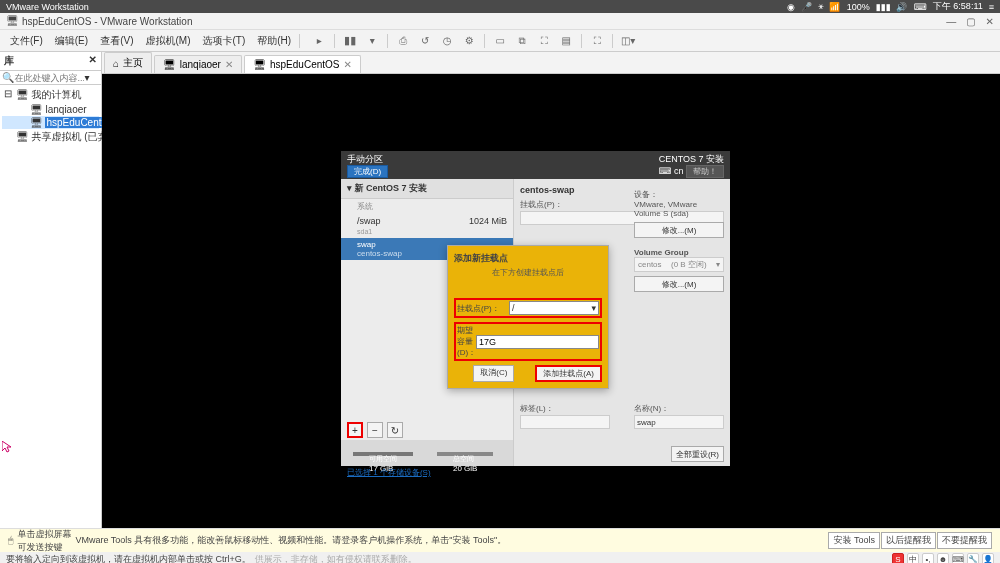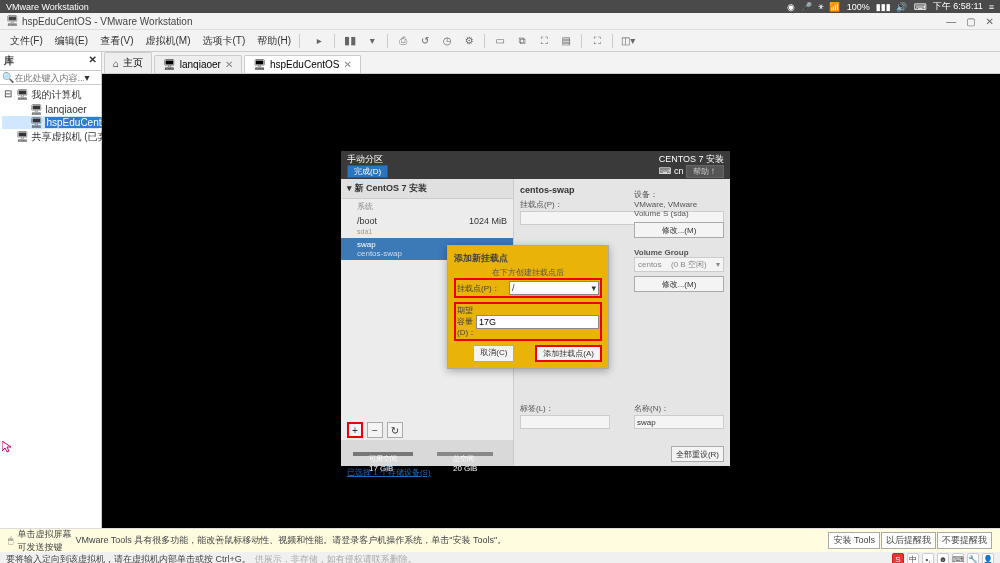--- a/index.html
+++ b/index.html
@@ -67,21 +67,21 @@
 .disk-box.alt { background: #888; }
 .link-blue { color: #1a6bc0; text-decoration: underline; font-size: 8px; }
 
 .field-label { color: #555; font-size: 8px; margin-top: 4px; }
 .ro-box { border: 1px solid #ccc; background: #f4f4f4; height: 14px; margin-top: 1px; }
 .vg-box { border:1px solid #ccc; background:#f4f4f4; padding:1px 3px; font-size:8px; color:#888; display:flex; justify-content:space-between; align-items:center; }
 
 
 .modal { position: absolute; left: 106px; top: 94px; width: 162px; background: #eab308; border: 1px solid #aaa; box-shadow: 0 2px 8px rgba(0,0,0,.3); padding: 6px; font-size: 9px; }
 .modal .ttl { font-weight: bold; color: #444; margin-bottom: 2px; }
-.modal .desc { color: #555; font-size: 8px; text-align: center; margin-bottom: 0; }
+.modal .desc { color: #555; font-size: 8px; text-align: center; margin-bottom: 20px; }
 .modal-row { display: flex; align-items: center; margin-bottom: 4px; border: 2px solid #e00; padding: 1px; }
 .modal-row label { width: 52px; font-size: 8px; color: #444; }
 .modal-row .combo, .modal-row input { flex: 1; border: 1px solid #888; height: 14px; font-size: 9px; padding: 0 2px; }
 .modal-row .combo { display:flex; justify-content:space-between; align-items:center; background:#fff; }
 .modal-btns { display: flex; justify-content: flex-end; gap: 21px; }
 .modal-btns .btn { border: 1px solid #aaa; padding: 1px 6px; font-size: 8px; background: #f4f4f4; }
 .modal-btns .btn.primary { border: 2px solid #e00; }
 
 
 .hint { height: 24px; background: #fffce0; border-top: 1px solid #ddd; display: flex; align-items: center; padding: 0 8px; font-size: 9px; color: #444; }
@@ -209,21 +209,21 @@
               <div>CENTOS 7 安装</div>
               <div><span>⌨</span> <span>cn</span> <span class="btn-grey">帮助！</span></div>
             </div>
           </div>
         </div>
         <div class="inst-body">
           <div class="inst-left">
             <div class="part-head"><span class="tw">▾</span><span>新 CentOS 7 安装</span></div>
             <div class="part-row">系统</div>
             <div class="part-row boot">
-                <span><span>/boot</span><br><span style="font-size:7px;color:#999">sda1</span></span>
+                <span><span>/swap</span><br><span style="font-size:7px;color:#999">sda1</span></span>
                 <span>1024 MiB</span>
               </div>
             <div class="part-row sel"><span>swap</span><br><span class="sub">centos-swap</span></div>
 
             <div class="left-bottom">
               <div class="sq-btn sq-hl">+</div>
               <div class="sq-btn">−</div>
               <div class="sq-btn">↻</div>
             </div>
             <div class="disk-info">

